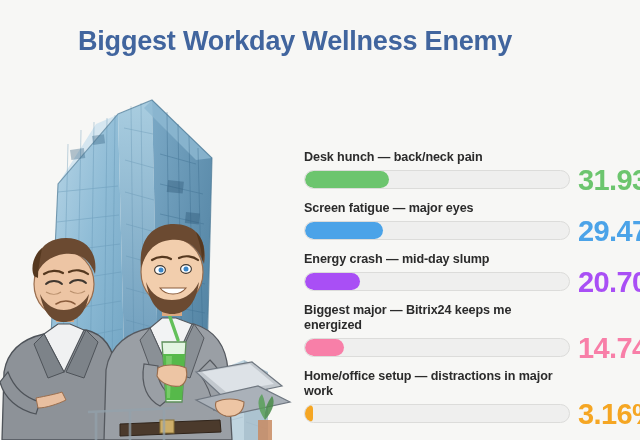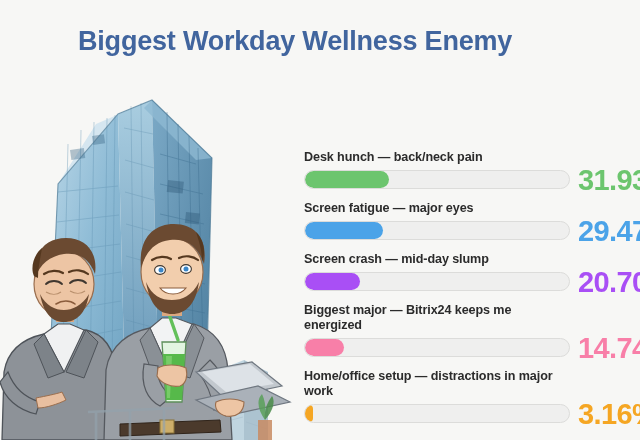--- a/index.html
+++ b/index.html
@@ -308,21 +308,21 @@
       <div class="poll-label">Screen fatigue — major eyes</div>
       <div class="bar-wrap">
         <div class="bar-track">
           <div class="bar-fill" style="width: 29.47%; background: rgb(75, 163, 232);"></div>
         </div>
         <div class="bar-value" style="color: rgb(75, 163, 232);">29.47%</div>
       </div>
     </div>
 
     <div class="poll-row">
-      <div class="poll-label">Screen crash — mid-day slump</div>
+      <div class="poll-label">Energy crash — mid-day slump</div>
       <div class="bar-wrap">
         <div class="bar-track">
           <div class="bar-fill" style="width: 20.7%; background: rgb(169, 79, 245);"></div>
         </div>
         <div class="bar-value" style="color: rgb(169, 79, 245);">20.70%</div>
       </div>
     </div>
 
     <div class="poll-row">
       <div class="poll-label">Biggest major — Bitrix24 keeps me energized</div>

